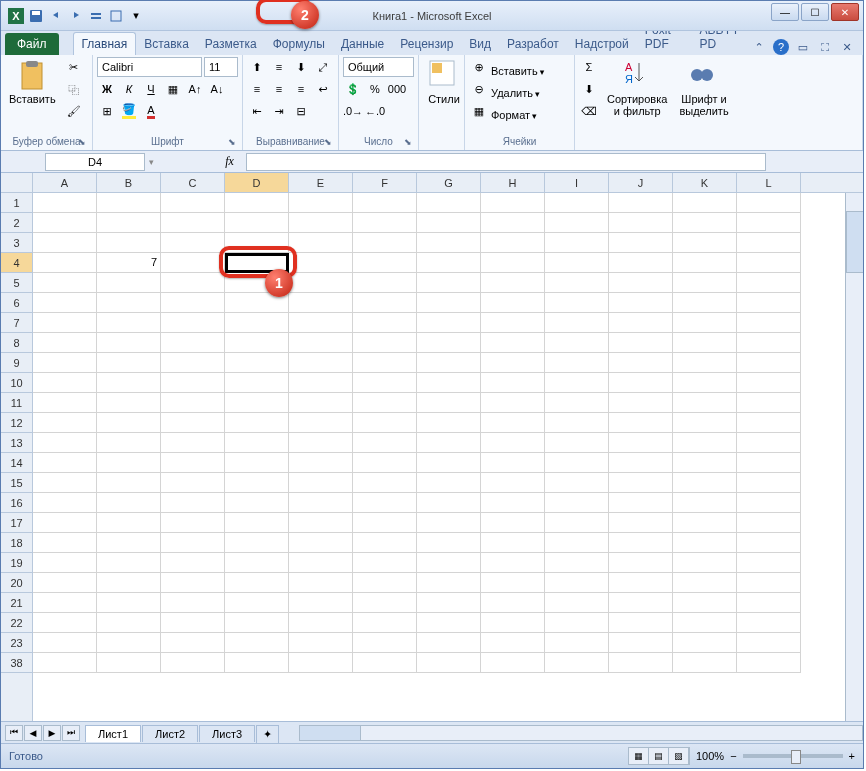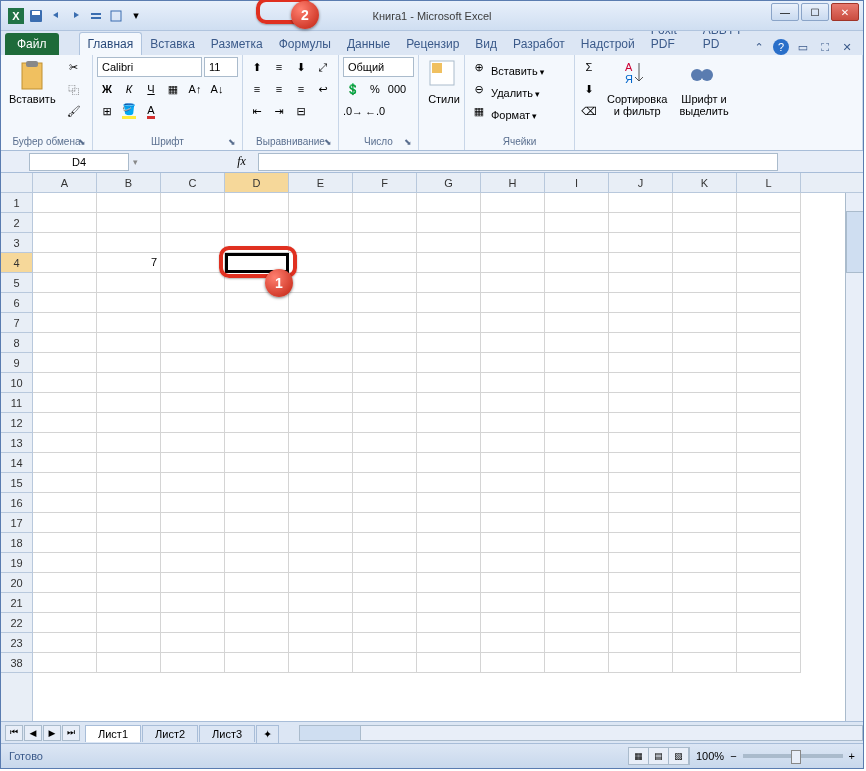--- a/index.html
+++ b/index.html
@@ -6,40 +6,40 @@
 body{background:#fff;width:866px;height:771px;overflow:hidden;position:relative}
 .win{border:1px solid #5a7cb0;background:#dce6f4;height:769px;width:864px;position:relative;display:flex;flex-direction:column}
 .titlebar{height:30px;background:linear-gradient(#e8f0fb,#cfdef1);display:flex;align-items:center;position:relative;border-bottom:1px solid #b0c4de}
 .qat{display:flex;align-items:center;gap:2px;padding-left:6px}
 .qat .ic{width:18px;height:18px;display:flex;align-items:center;justify-content:center;border-radius:2px}
 .title{position:absolute;left:50%;transform:translateX(-50%);color:#3b3b3b;font-size:11px}
 .winbtns{position:absolute;right:4px;top:2px;display:flex;gap:2px}
 .winbtn{width:28px;height:18px;border:1px solid #8aa4c8;background:linear-gradient(#eaf1fb,#c9daf0);border-radius:2px;display:flex;align-items:center;justify-content:center;font-size:10px}
 .winbtn.close{background:linear-gradient(#e87a6f,#c94c3f);color:#fff;border-color:#a03428}
 .tabs{height:24px;display:flex;align-items:flex-end;padding-left:4px;background:#dce6f4}
-.filetab{background:#1e6b3a;color:#fff;padding:4px 12px;border-radius:3px 3px 0 0;margin-right:20px;font-size:12px}
+.filetab{background:#1e6b3a;color:#fff;padding:4px 12px;border-radius:3px 3px 0 0;margin-right:14px;font-size:12px}
 .tab{padding:4px 8px;font-size:12px;color:#3b5a8a;cursor:pointer}
 .tab.active{background:#f4f8fd;border:1px solid #b0c4de;border-bottom:none;border-radius:3px 3px 0 0;color:#2a4a7a}
 .helpicons{margin-left:auto;display:flex;gap:6px;padding-right:8px;align-items:center}
 .helpicons span{width:16px;height:16px;display:flex;align-items:center;justify-content:center;color:#3b5a8a}
 .ribbon{height:96px;background:#f4f8fd;border-bottom:1px solid #a8bdd8;display:flex}
 .group{border-right:1px solid #c8d6e8;display:flex;flex-direction:column;padding:2px 4px;position:relative}
 .group-body{flex:1;display:flex;gap:4px;align-items:flex-start}
 .group-label{text-align:center;font-size:10px;color:#5a6f8f;padding:1px 0}
 .bigbtn{display:flex;flex-direction:column;align-items:center;gap:2px;padding:2px 4px;min-width:42px}
 .bigbtn .ic{width:32px;height:32px}
 .bigbtn .lbl{font-size:11px;text-align:center;line-height:1.1}
 .col{display:flex;flex-direction:column;gap:2px}
 .row{display:flex;gap:2px;align-items:flex-end}
 .sbtn{width:20px;height:20px;border:1px solid transparent;display:flex;align-items:center;justify-content:center;font-size:11px}
 .combo{height:20px;border:1px solid #abc;background:#fff;display:flex;align-items:center;padding:0 4px;font-size:11px}
 .dlaunch{position:absolute;bottom:1px;right:2px;width:12px;height:12px;font-size:9px;color:#5a6f8f}
 .fbar{height:22px;background:#e8eef8;border-bottom:1px solid #a8bdd8;display:flex;align-items:center}
-.namebox{width:100px;height:18px;background:#fff;border:1px solid #abc;margin-left:28px;text-align:center;line-height:16px;font-size:11px}
-.fxarea{display:flex;align-items:center;margin-left:92px;position:relative}
+.namebox{width:100px;height:18px;background:#fff;border:1px solid #abc;margin-left:44px;text-align:center;line-height:16px;font-size:11px}
+.fxarea{display:flex;align-items:center;margin-left:64px;position:relative}
 .fxbtn{width:24px;height:18px;font-style:italic;font-family:serif;font-size:12px;display:flex;align-items:center;justify-content:center}
 .finput{height:18px;background:#fff;border:1px solid #abc;width:520px;margin-left:4px}
 .gridwrap{flex:1;display:flex;overflow:hidden;background:#fff;position:relative}
 .rowhdrs{width:32px;background:#e8eef6;border-right:1px solid #b8c8dc}
 .corner{height:20px;border-bottom:1px solid #b8c8dc;background:#e8eef6}
 .colhdrs{height:20px;display:flex;background:#e8eef6;border-bottom:1px solid #b8c8dc}
 .ch{width:64px;border-right:1px solid #b8c8dc;text-align:center;line-height:20px;font-size:11px;color:#333}
 .ch.sel{background:#f6d89a}
 .rh{height:20px;border-bottom:1px solid #b8c8dc;text-align:center;line-height:20px;font-size:11px;color:#333}
 .rh.sel{background:#f6d89a}

